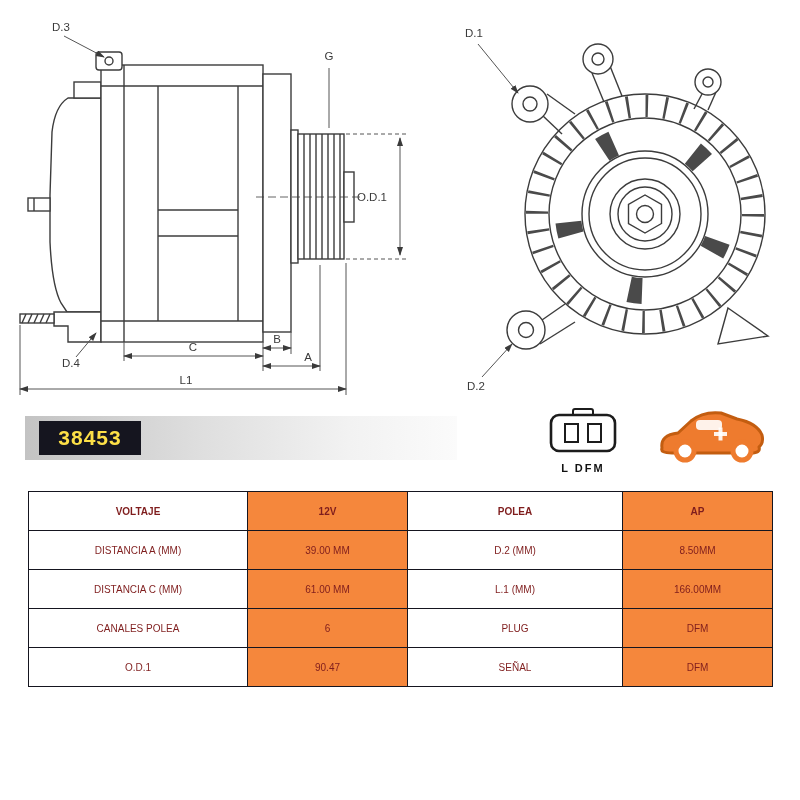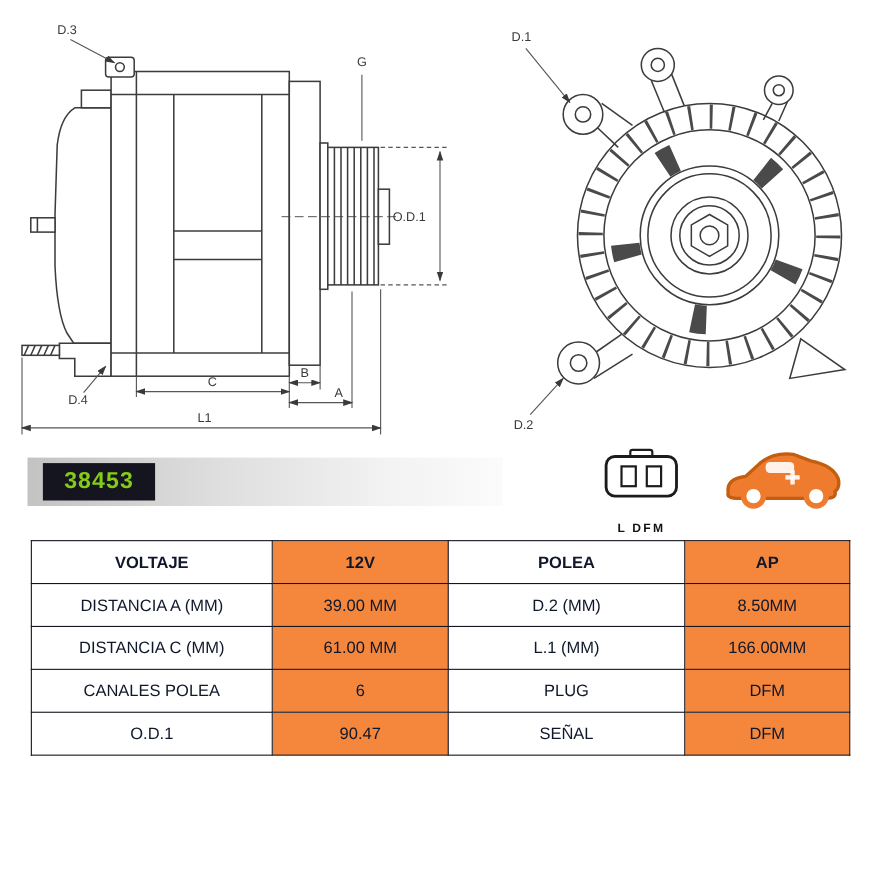--- a/index.html
+++ b/index.html
@@ -10,36 +10,36 @@
   .drawing{position:absolute;}
   .drawing.side{left:6px;top:10px;width:432px;height:398px;}
   .drawing.front{left:450px;top:14px;width:348px;height:392px;}
   svg text{font-family:"Liberation Sans",sans-serif;font-size:12px;fill:#2e2e2e;}
   .dimtext{font-size:11.5px;fill:#3a3a3a;}
 
   
   .banner{position:absolute;left:25px;top:416px;width:432px;height:44px;
           background:linear-gradient(90deg,#c3c3c3 0%,#dedede 40%,#f2f2f2 75%,#fbfbfb 100%);}
   .part-box{position:absolute;left:14px;top:5px;width:102px;height:34px;
-            background:var(--part-box-bg,#15151F);color:#84cc16;font-weight:bold;font-size:21px;
+            background:var(--part-box-bg,#15151F);color:#fde047;font-weight:bold;font-size:21px;
             display:flex;align-items:center;justify-content:center;letter-spacing:1px;}
 
   
   .connector{position:absolute;left:542px;top:407px;width:82px;height:64px;text-align:center;}
-  .connector-label{font-size:11px;font-weight:bold;color:#111;letter-spacing:2px;margin-top:15px;}
+  .connector-label{font-size:11px;font-weight:bold;color:#111;letter-spacing:2px;margin-top:3px;}
 
   
   .car{position:absolute;left:656px;top:402px;width:114px;height:64px;}
   .car-body{fill:var(--car-orange,#EE7B2E);stroke:#c35d10;stroke-width:3;stroke-linejoin:round;}
   .car-wheel{fill:#ffffff;stroke:var(--car-orange,#EE7B2E);stroke-width:5;}
   .car-detail{fill:#ffffff;opacity:.9;}
 
   
   table.specs{position:absolute;left:28px;top:491px;width:744px;border-collapse:collapse;
-              table-layout:fixed;font-size:15px;color:#0f172a;}
+              table-layout:fixed;font-size:10px;color:#7f1d1d;}
   table.specs td{border:1px solid #15151f;height:38px;text-align:center;padding:0 4px;overflow:hidden;
                  white-space:nowrap;}
   table.specs td.val{background:var(--accent-orange,#F5873C);}
   table.specs tr:first-child td{font-weight:bold;}
 </style>
 </head>
 <body>
 
 <div class="page">
 

